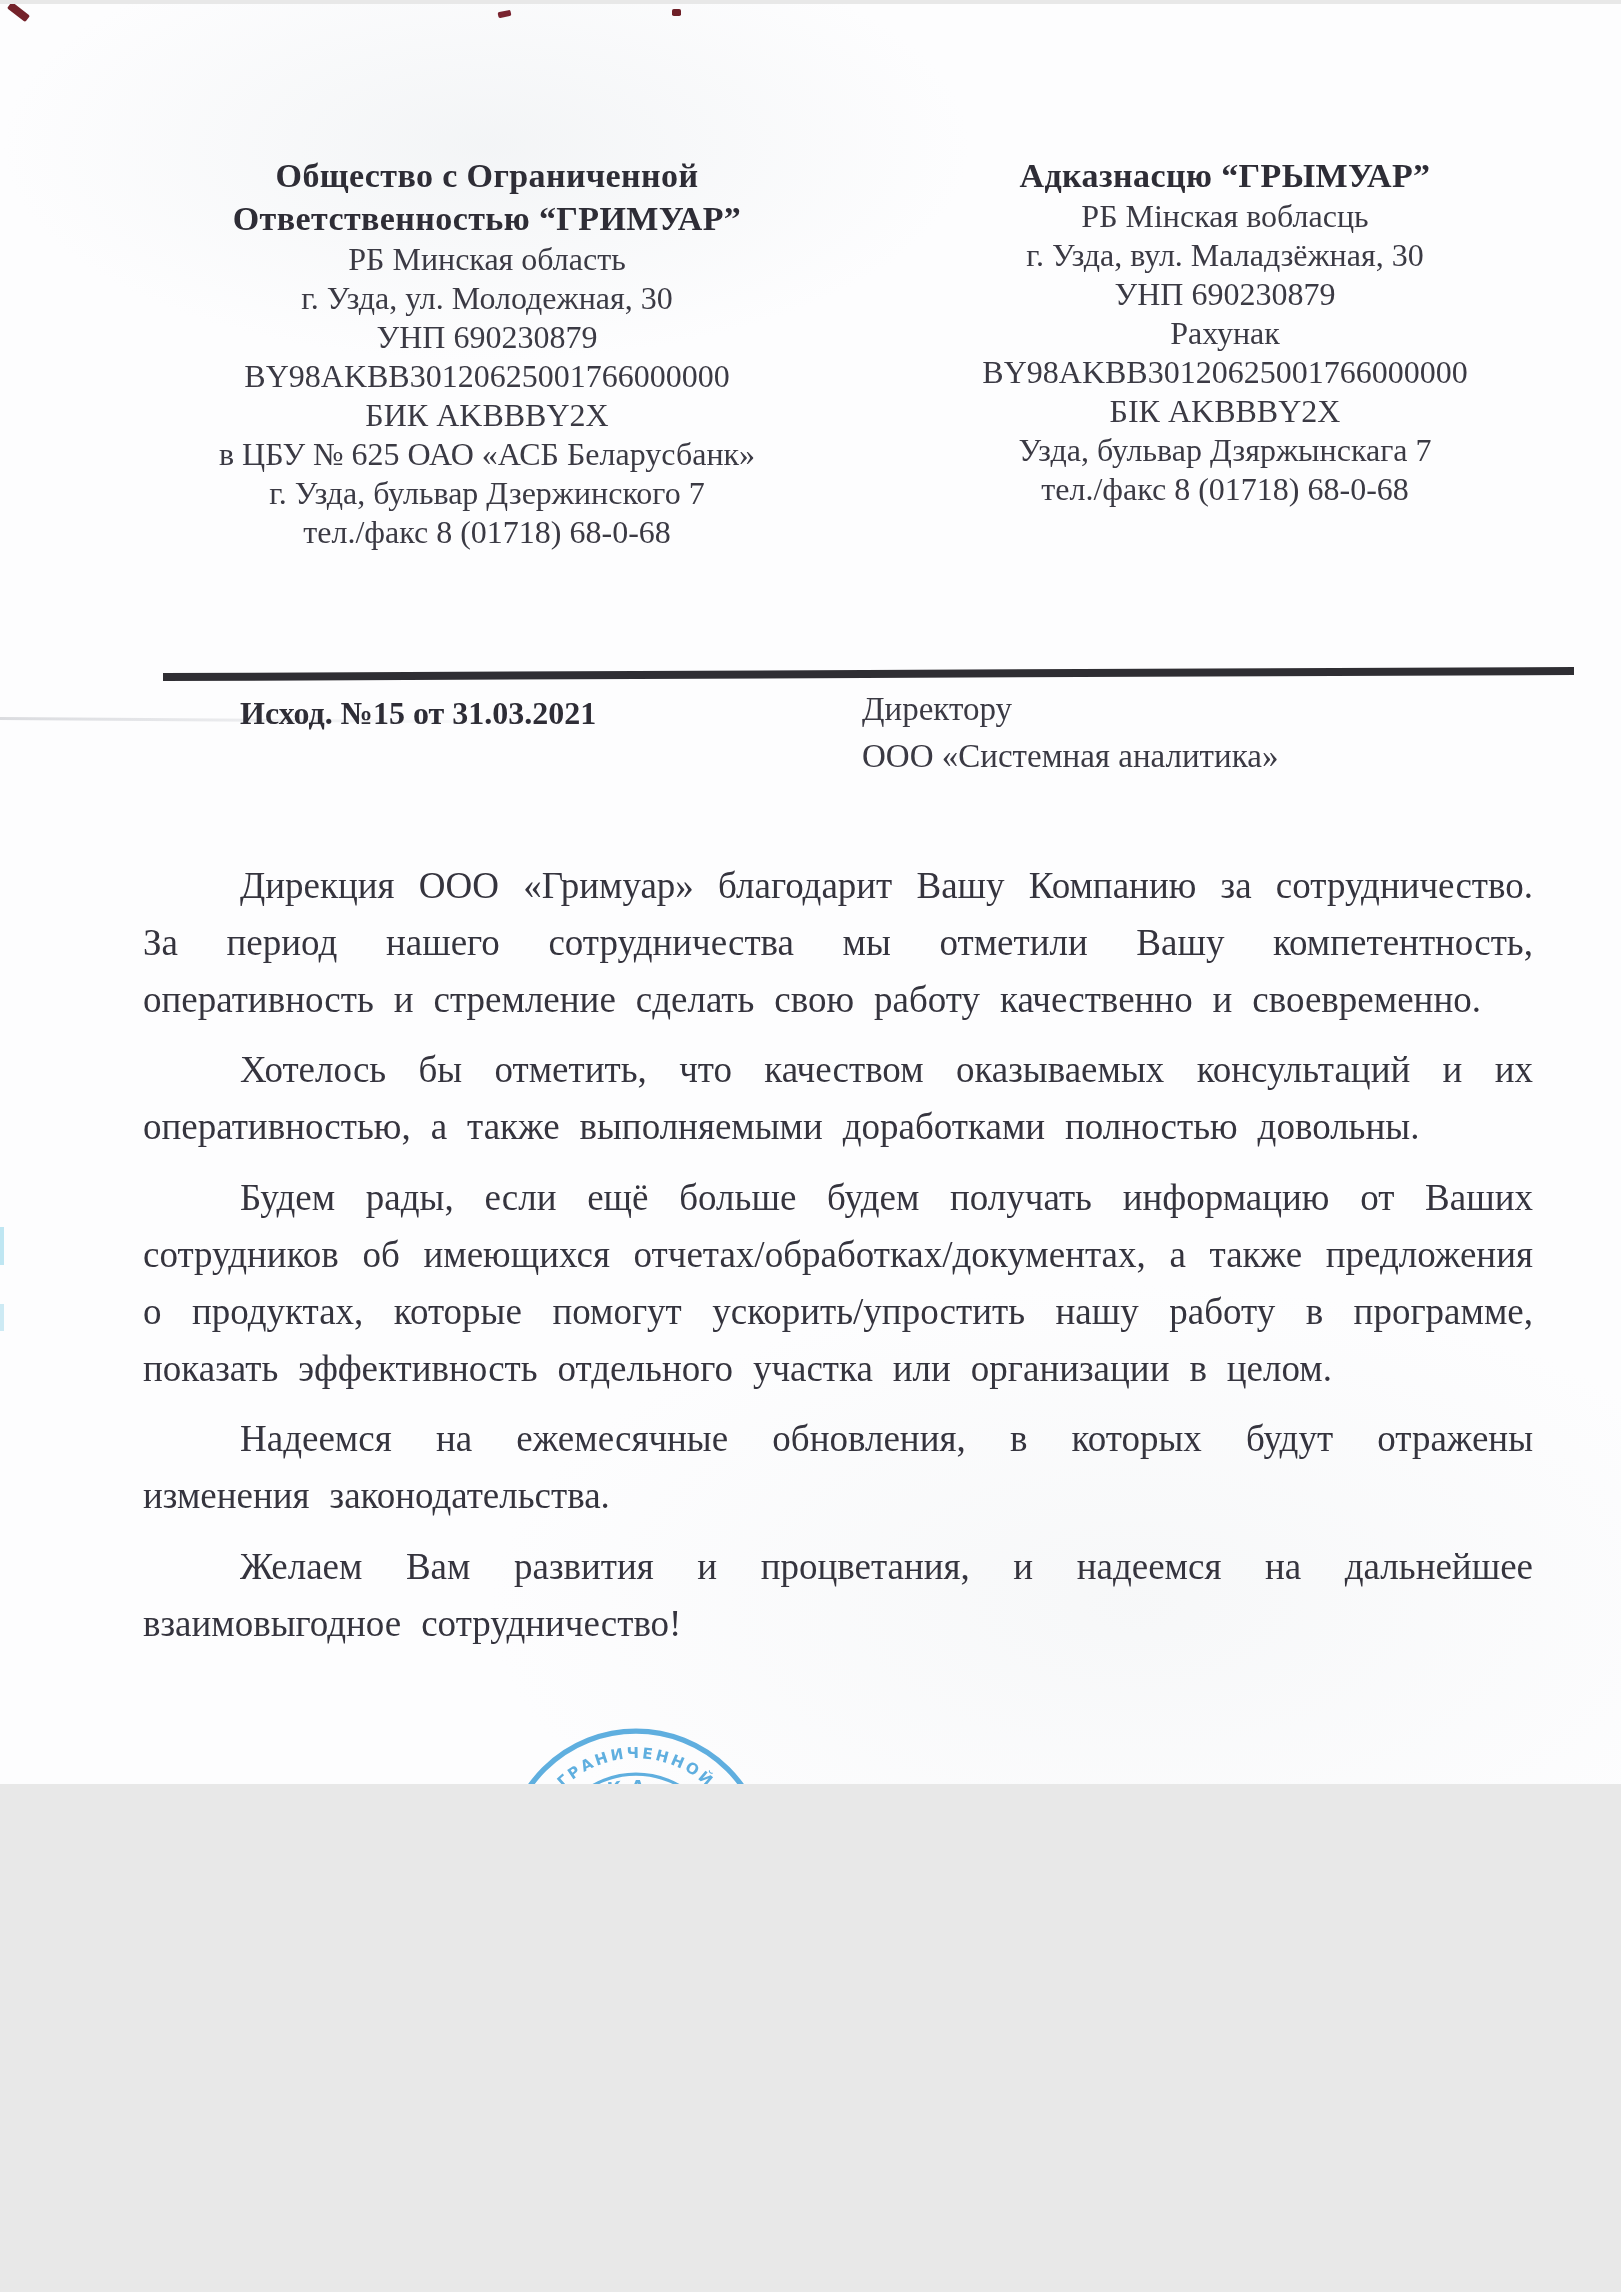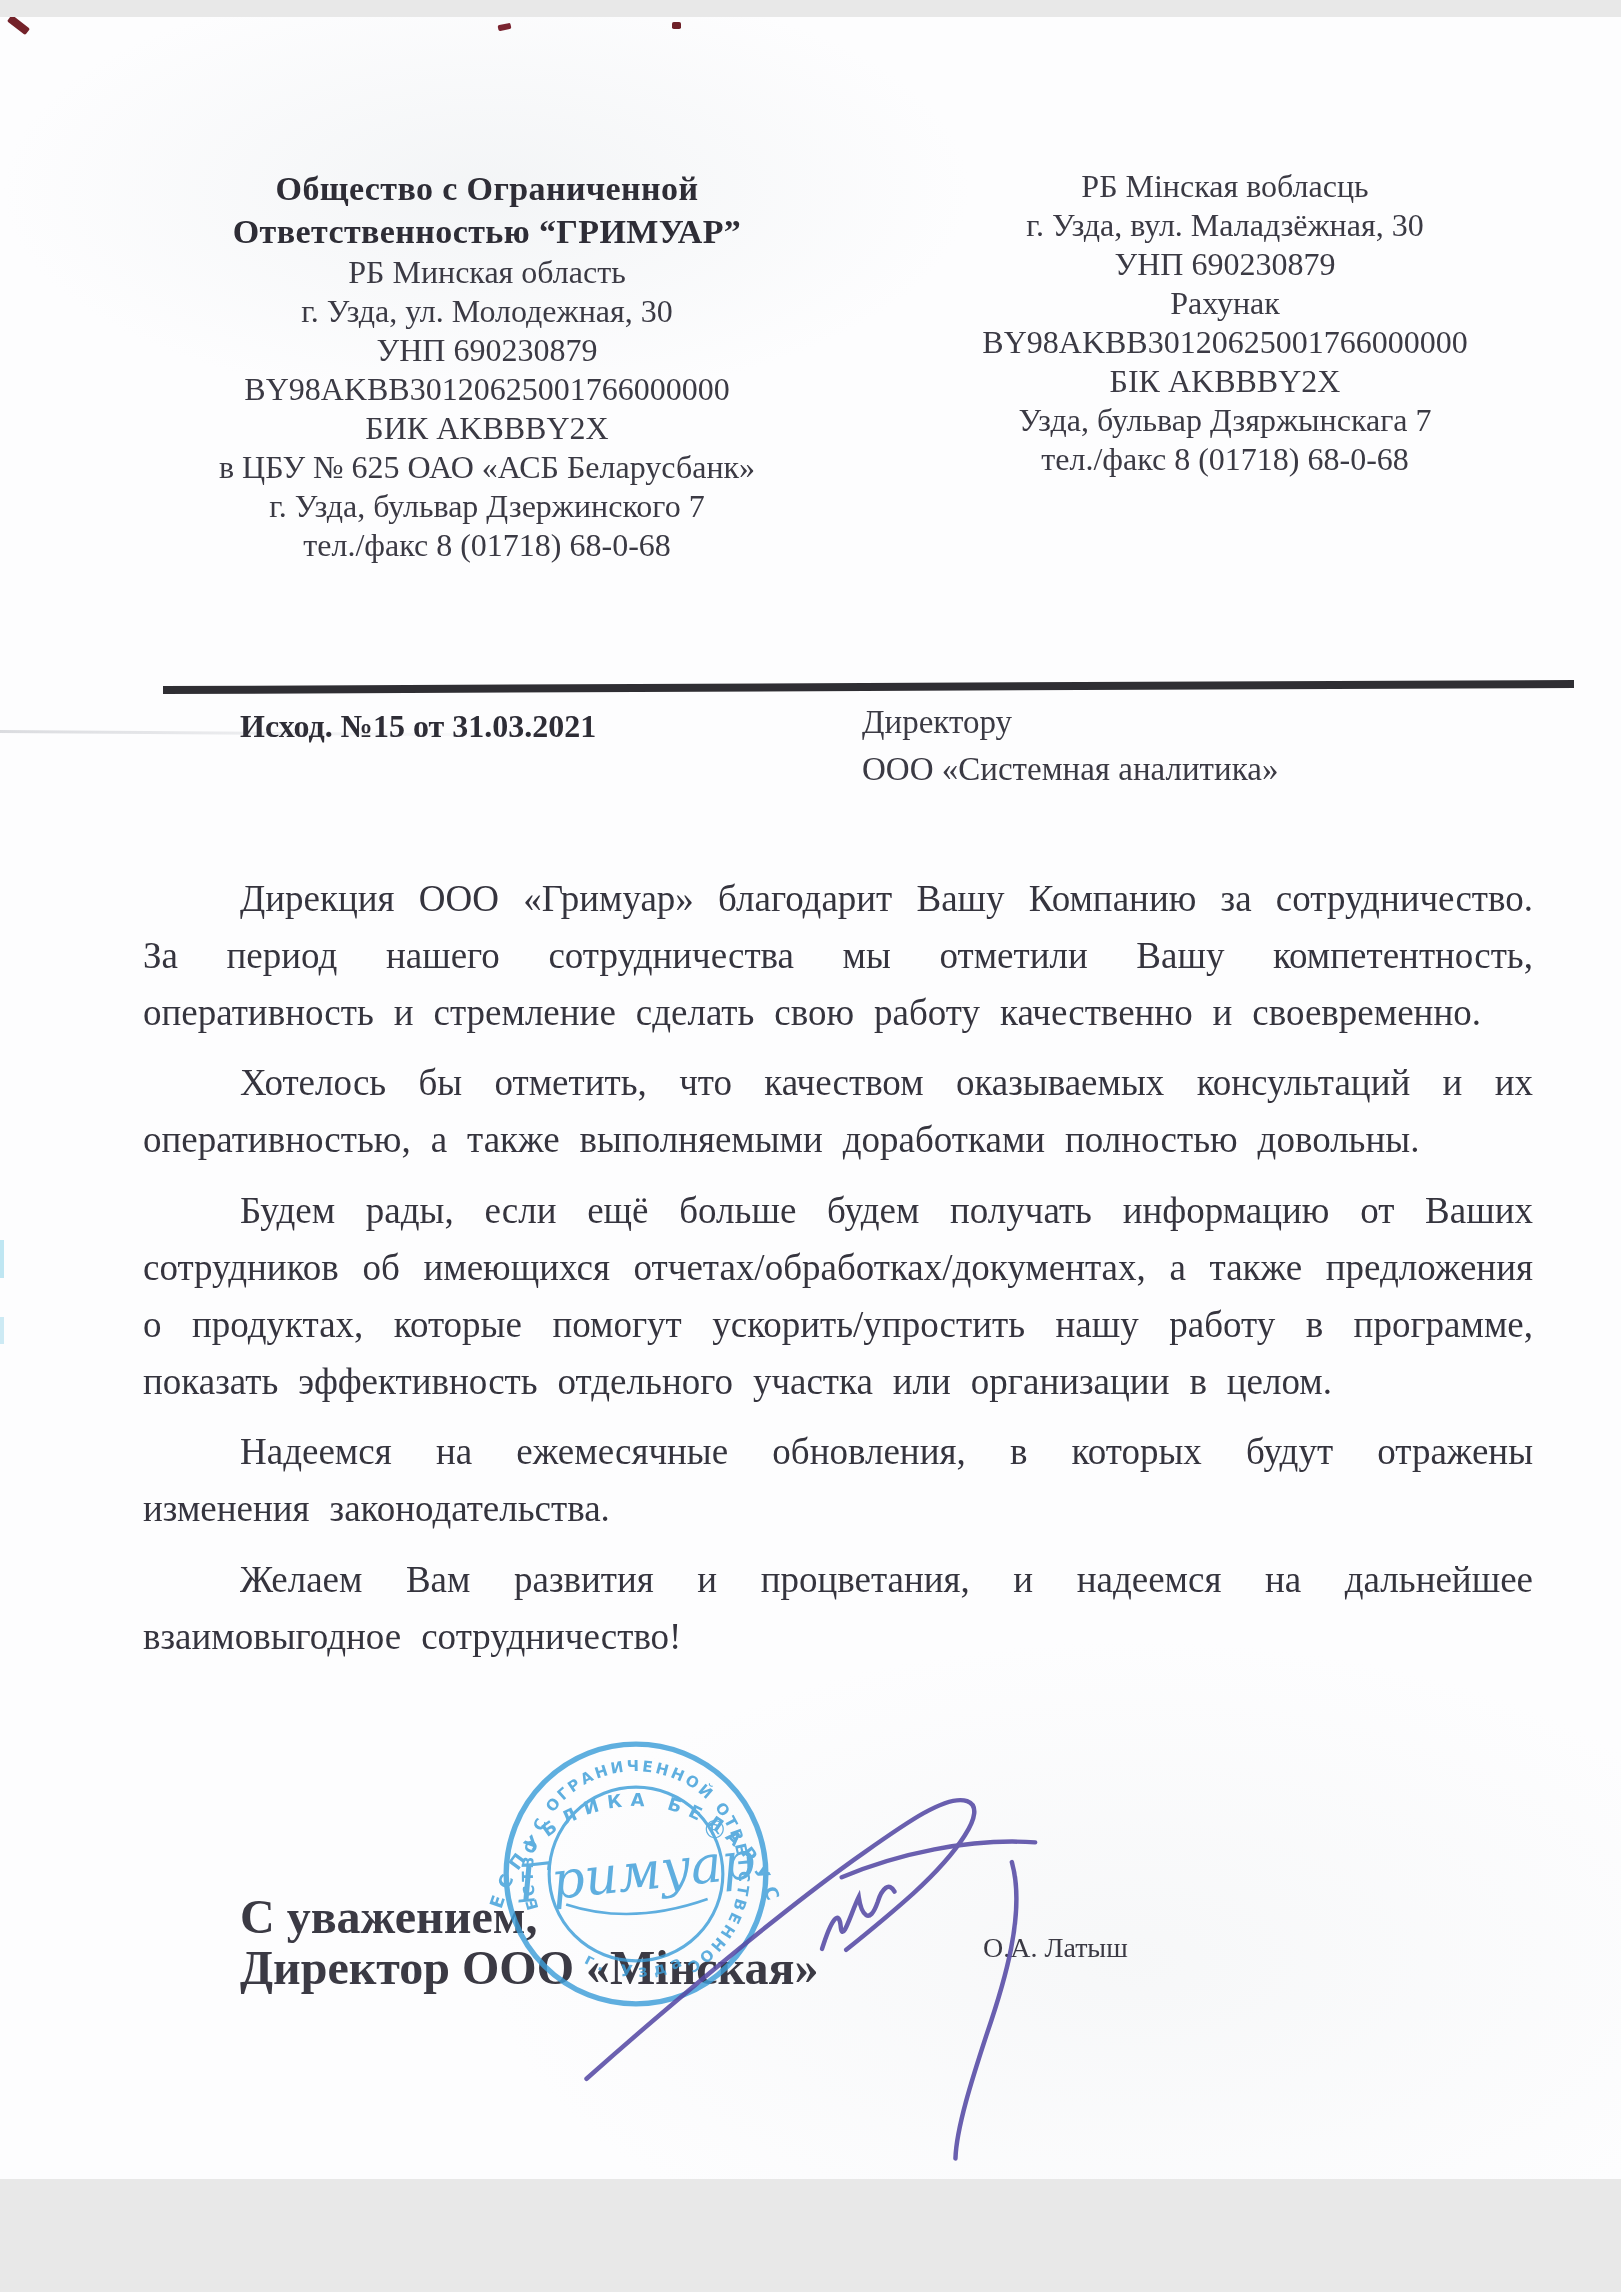--- a/index.html
+++ b/index.html
@@ -1,19 +1,19 @@
 <!DOCTYPE html>
 <html style="font-size:14.3px"><head>
 <meta charset="utf-8">
 <style>
   html,body{margin:0;padding:0;background:#e8e8e8;}
   .page{
     position:relative;
-    width:1621px;height:2162px;
-    margin:17px auto;
+    width:1621px;height:1780px;
+    margin:4px auto;
     background:
       radial-gradient(ellipse 806px 358px at 30% 8%, rgba(235,238,240,.55), rgba(255,255,255,0) 60%),
       radial-gradient(ellipse 1075px 537px at 70% 90%, rgba(240,242,243,.5), rgba(255,255,255,0) 60%),
       #fdfdfe;
     overflow:hidden;
     font-family:"Liberation Serif", serif;
     color:#35343e;
   }
   
   .letterhead{position:absolute;top:150px;left:0;width:1621px;}
@@ -80,20 +80,21 @@
       <div class="lh-line">РБ Минская область</div>
       <div class="lh-line">г. Узда, ул. Молодежная, 30</div>
       <div class="lh-line">УНП 690230879</div>
       <div class="lh-line">BY98AKBB30120625001766000000</div>
       <div class="lh-line">БИК AKBBBY2X</div>
       <div class="lh-line">в ЦБУ № 625 ОАО «АСБ Беларусбанк»</div>
       <div class="lh-line">г. Узда, бульвар Дзержинского 7</div>
       <div class="lh-line">тел./факс  8 (01718) 68-0-68</div>
     </div>
     <div class="lh-col by">
+      <div class="lh-line bold">Адказнасцю “ГРЫМУАР”</div>
       <div class="lh-line">РБ Мінская вобласць</div>
       <div class="lh-line">г. Узда, вул. Маладзёжная, 30</div>
       <div class="lh-line">УНП 690230879</div>
       <div class="lh-line">Рахунак</div>
       <div class="lh-line">BY98AKBB30120625001766000000</div>
       <div class="lh-line">БІК AKBBBY2X</div>
       <div class="lh-line">Узда, бульвар Дзяржынскага 7</div>
       <div class="lh-line">тел./факс  8 (01718) 68-0-68</div>
     </div>
   </div>

